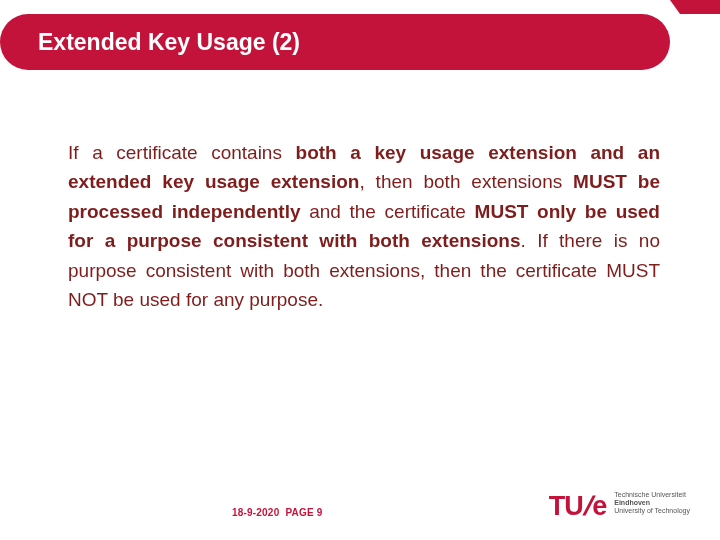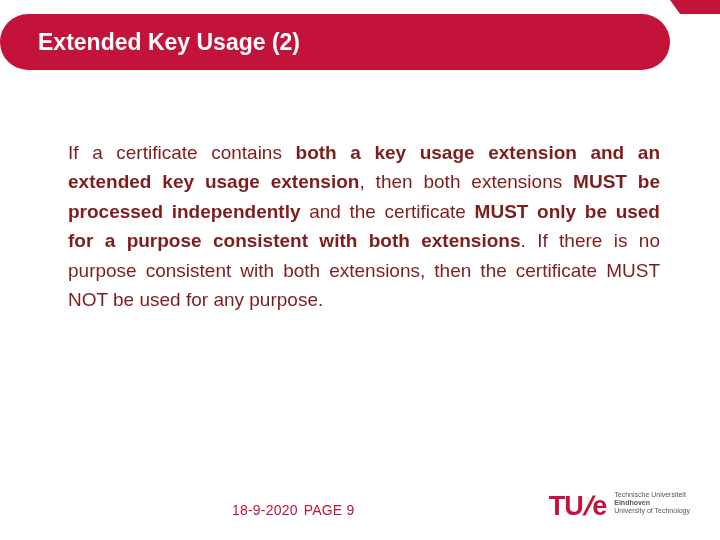--- a/index.html
+++ b/index.html
@@ -5,21 +5,21 @@
   * { margin: 0; padding: 0; box-sizing: border-box; }
   html, body { width: 720px; height: 540px; font-family: Arial, Helvetica, sans-serif; background: #fff; overflow: hidden; }
   .slide { position: relative; width: 720px; height: 540px; background: #fff; }
   .title-band { position: absolute; top: 14px; left: 0; width: 670px; height: 56px; background: #c4133a; display: flex; align-items: center; padding-left: 38px; border-radius: 28px; }
   .title-band h1 { color: #fff; font-size: 23px; font-weight: bold; }
   .corner-band { position: absolute; top: 0; right: 0; width: 40px; height: 14px; background: #c4133a; }
   .notch { position: absolute; top: 0; right: 40px; width: 0; height: 0; border-top: 14px solid #c4133a; border-left: 10px solid transparent; }
   .body-text { position: absolute; top: 138px; left: 44px; width: 592px; color: #7f1d1d; font-size: 19px; line-height: 1.55; text-align: justify; margin-left: 24px; }
   .body-text b { font-weight: bold; }
   .source { position: absolute; top: 358px; left: 44px; font-size: 13px; font-weight: bold; color: #1b1b1b; }
-  .footer-meta { position: absolute; bottom: 22px; left: 232px; font-size: 14px; color: #c4133a; letter-spacing: 0.2px; }
+  .footer-meta { position: absolute; bottom: 22px; left: 232px; font-size: 10px; color: #c4133a; letter-spacing: 0.2px; font-weight: bold; }
   .footer-meta .sep { display: inline-block; width: 6px; }
   .logo-block { position: absolute; bottom: 18px; right: 30px; display: flex; align-items: flex-start; gap: 8px; }
   .tu-mark { font-size: 27px; font-weight: bold; color: #c4133a; letter-spacing: -1px; display: flex; align-items: baseline; }
   .tu-mark .slash { display: inline-block; transform: skewX(-18deg); margin: 0 1px 0 2px; font-weight: bold; }
   .uni-text { font-size: 7px; line-height: 1.15; color: #555; }
 </style>
 </head>
 <body>
 
 <div class="slide">

